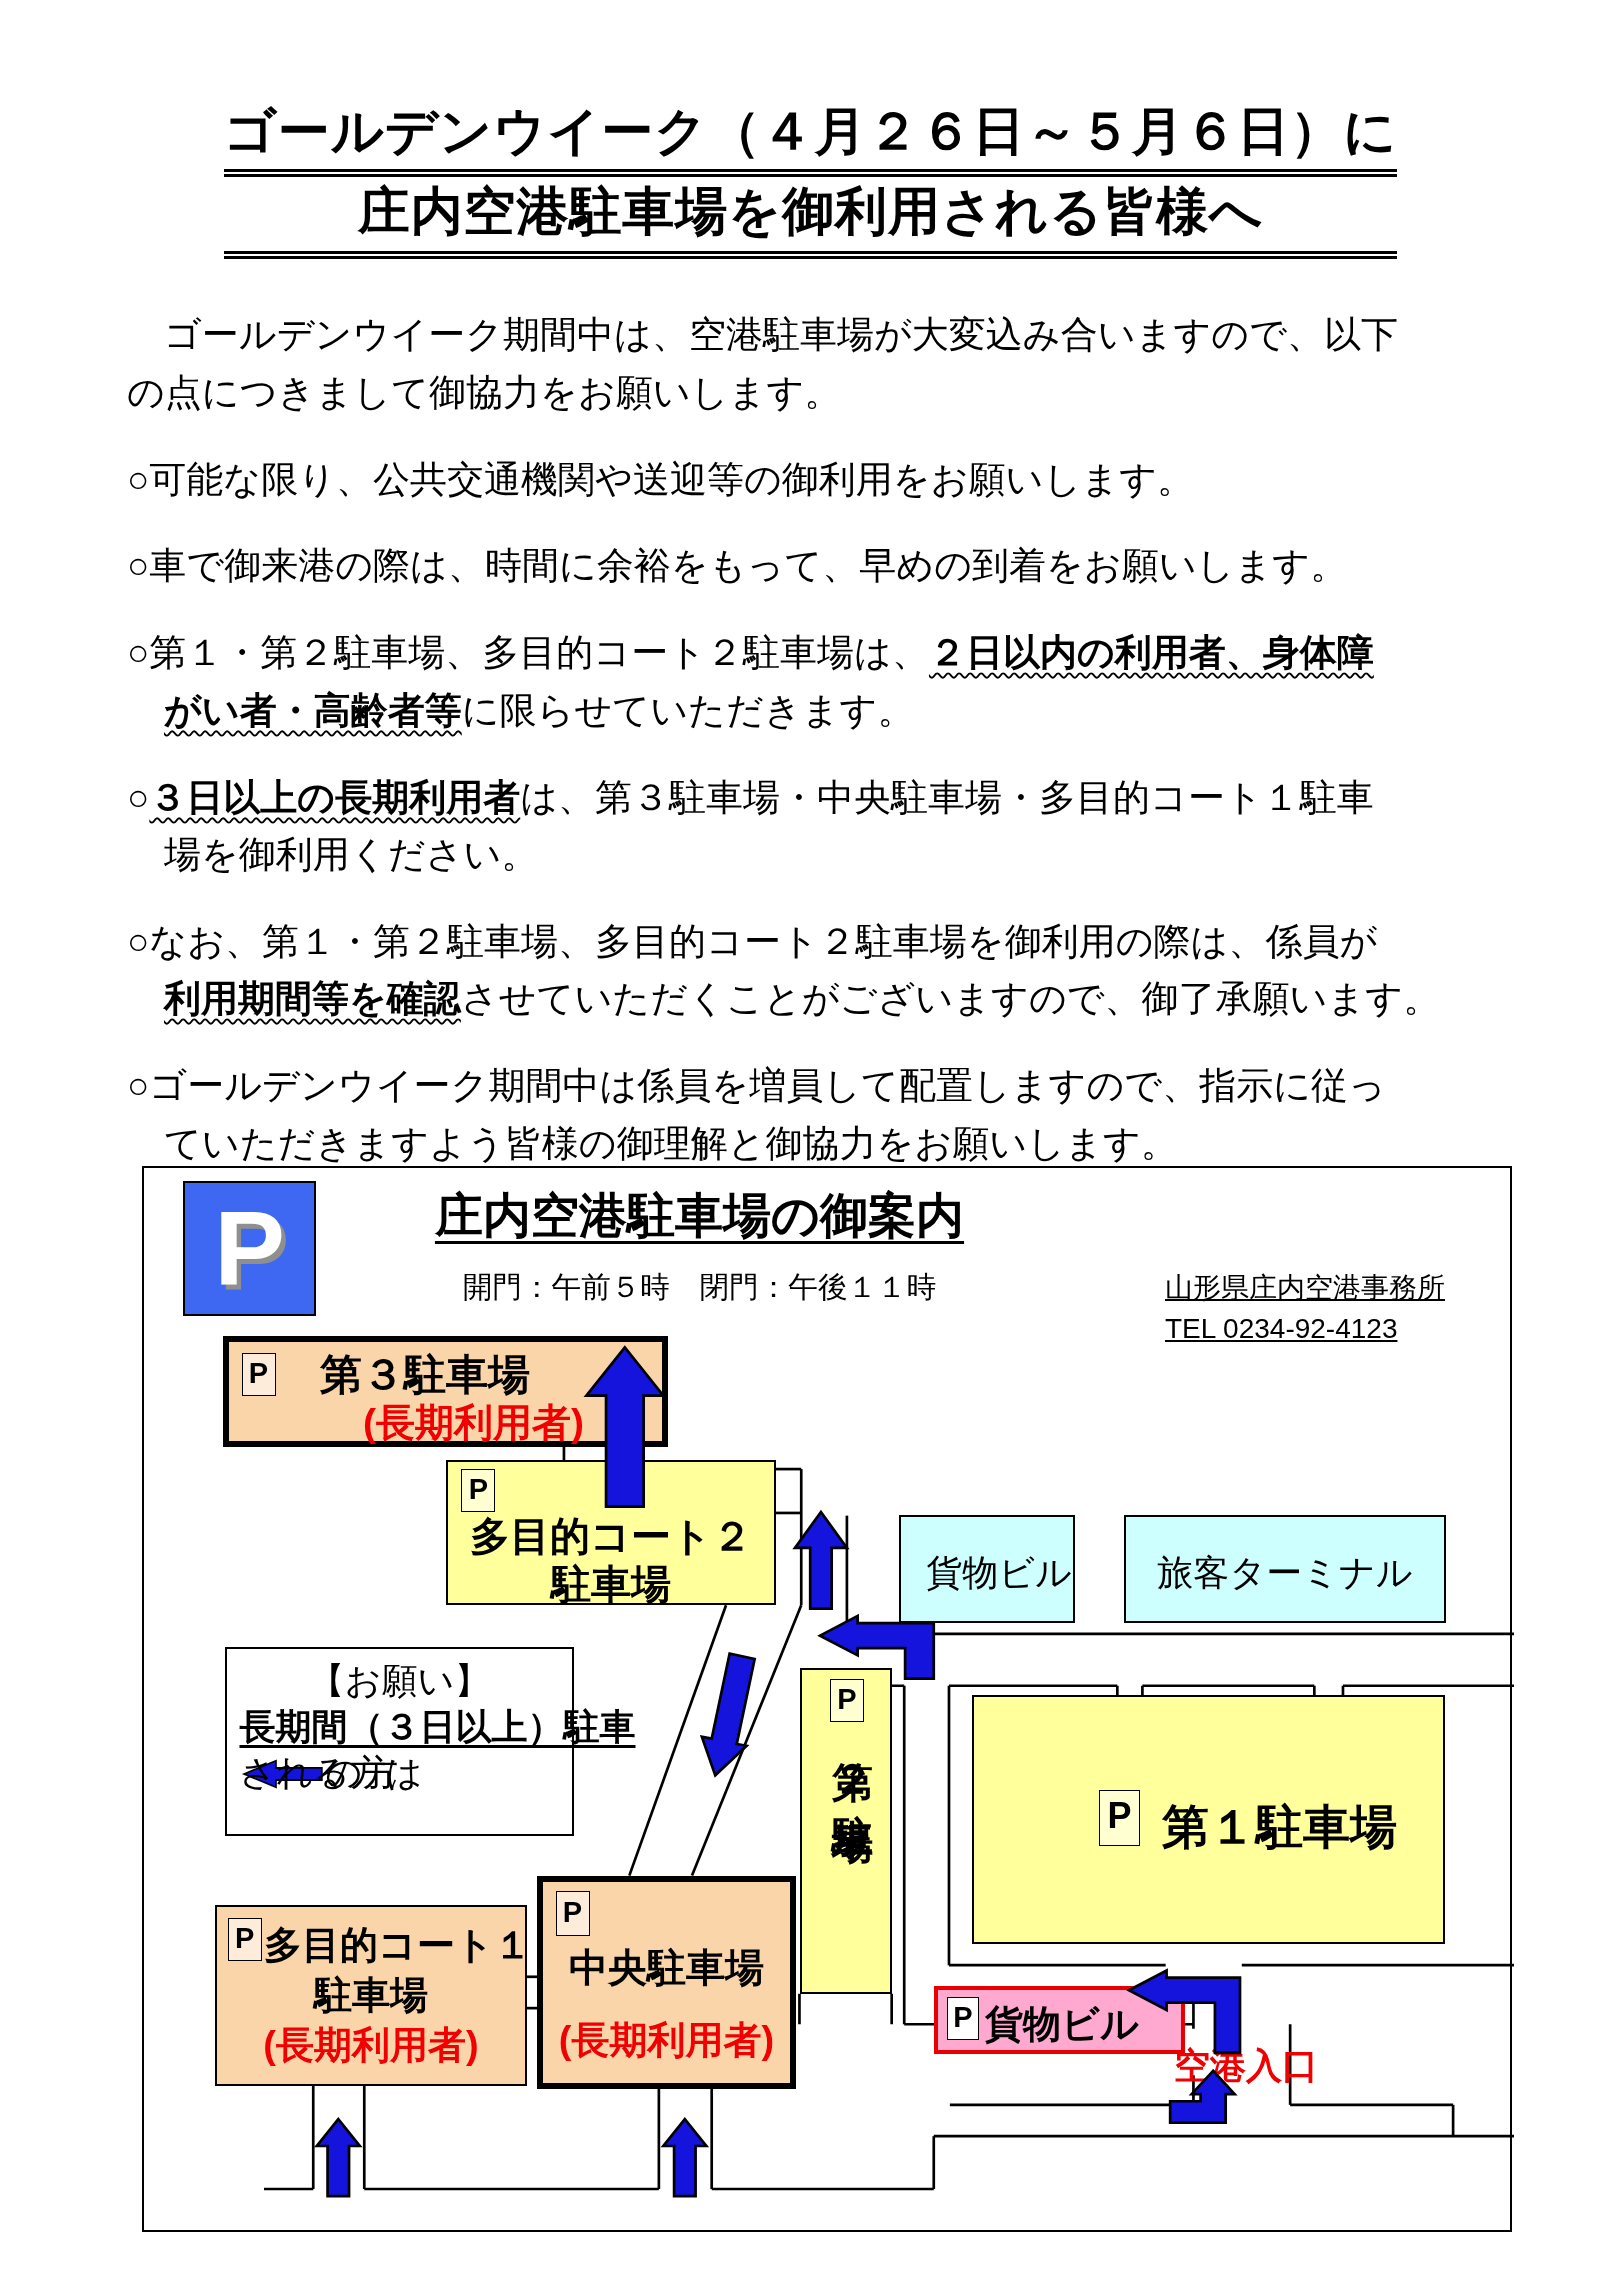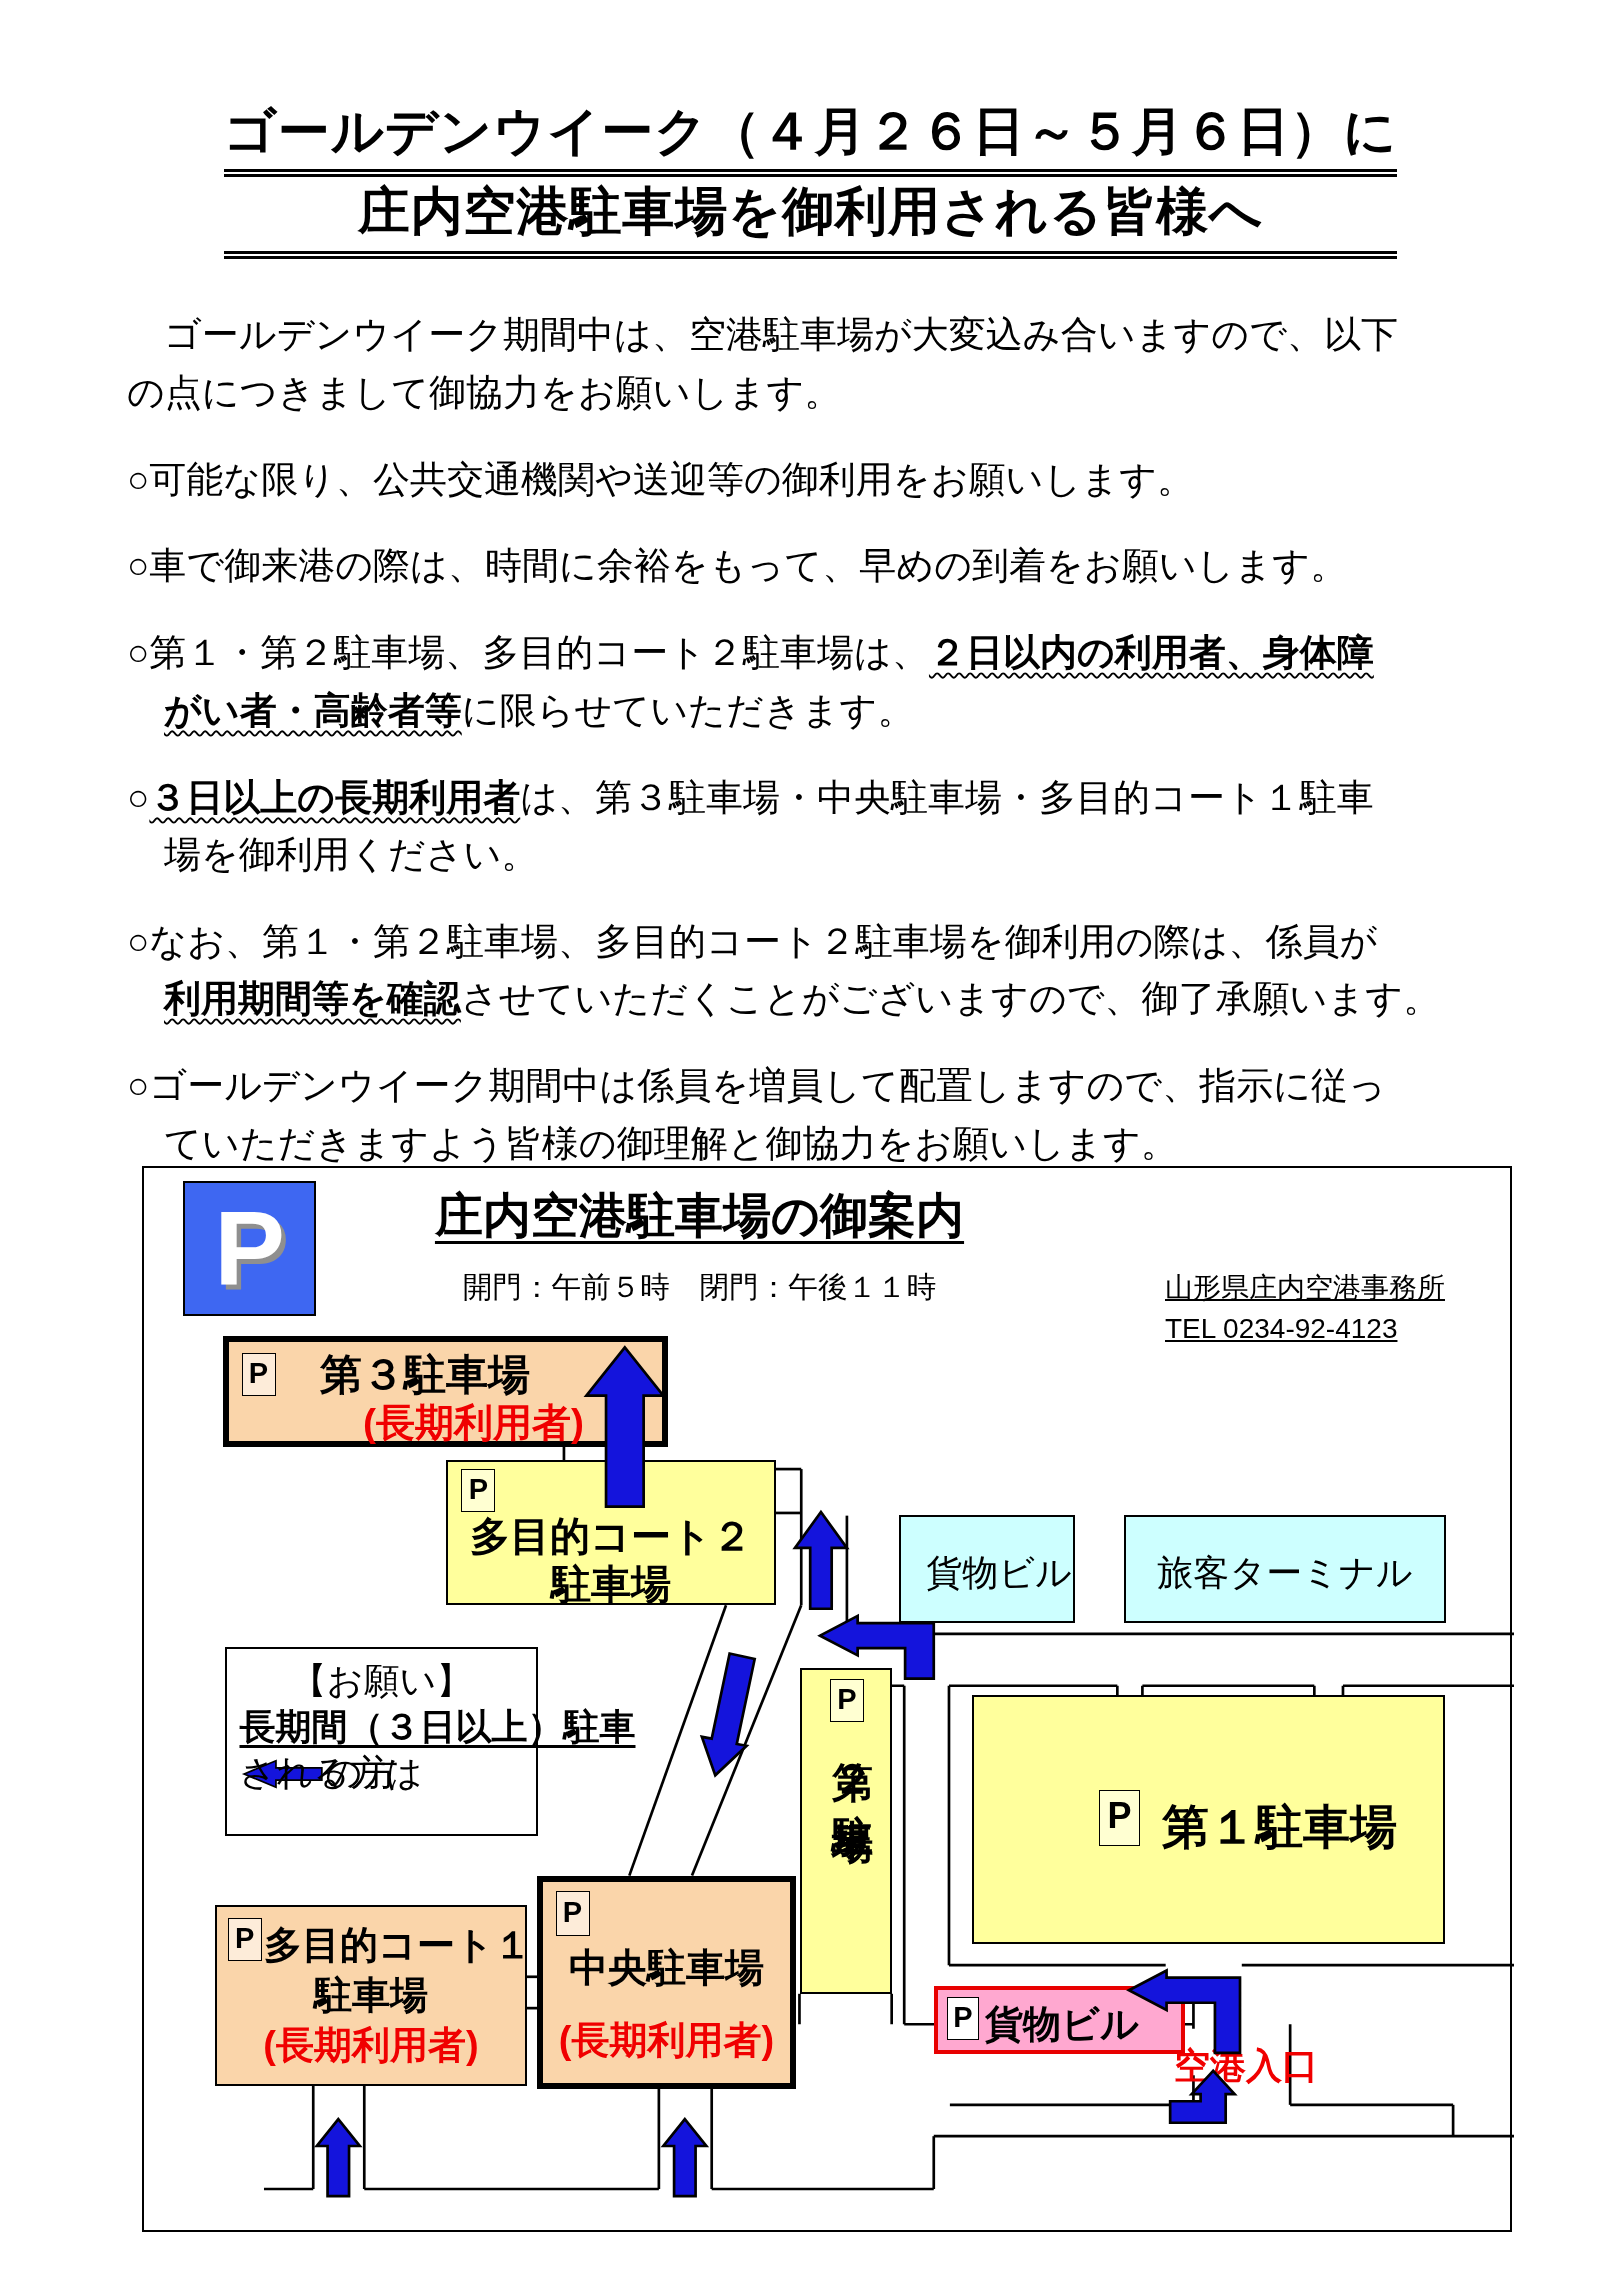--- a/index.html
+++ b/index.html
@@ -55,21 +55,21 @@
     background:rgba(255,255,255,.55);
   }
   .picon span { position:static; font-family:"Liberation Sans",sans-serif; }
   .red { color:#F00000; }
   .lbl { position:absolute; white-space:nowrap; }
   
   .b-p3 { left:79px; top:168px; width:445px; height:111px; background:#FAD5AA; border-width:6.3px;}
   .b-t2 { left:302px; top:292px; width:330px; height:145px; background:#FFFF9C; }
   .b-ka { left:755px; top:347px; width:176px; height:108px; background:#CDFFFF; }
   .b-ry { left:980px; top:347px; width:322px; height:108px; background:#CDFFFF; }
-  .b-on { left:81px; top:479px; width:313px; height:189px; background:#fff; font-size:36px; }
+  .b-on { left:81px; top:479px; width:349px; height:189px; background:#fff; font-size:36px; }
   .b-p2 { left:656px; top:500px; width:92px; height:326px; background:#FFFF9C; }
   .b-p1 { left:828px; top:527px; width:473px; height:249px; background:#FFFF9C; }
   .b-ch { left:393px; top:708px; width:259px; height:213px; background:#FAD5AA; border-width:6.3px;}
   .b-t1 { left:71px; top:737px; width:312px; height:181px; background:#FAD5AA; }
   .b-ri { left:790px; top:818px; width:251px; height:68px; background:#FFA8D0; border:4.5px solid #E80000; }
   .ent-label { left:1030px; top:874px; font-size:36px; font-weight:bold; color:#F00000; }
   .onegai-line { position:static; display:block; white-space:nowrap; }
   .u-solid { text-decoration:underline; text-decoration-thickness:2.7px; text-underline-offset:6.3px; font-weight:bold; }
   .vert {
     writing-mode:vertical-rl; text-orientation:upright;

